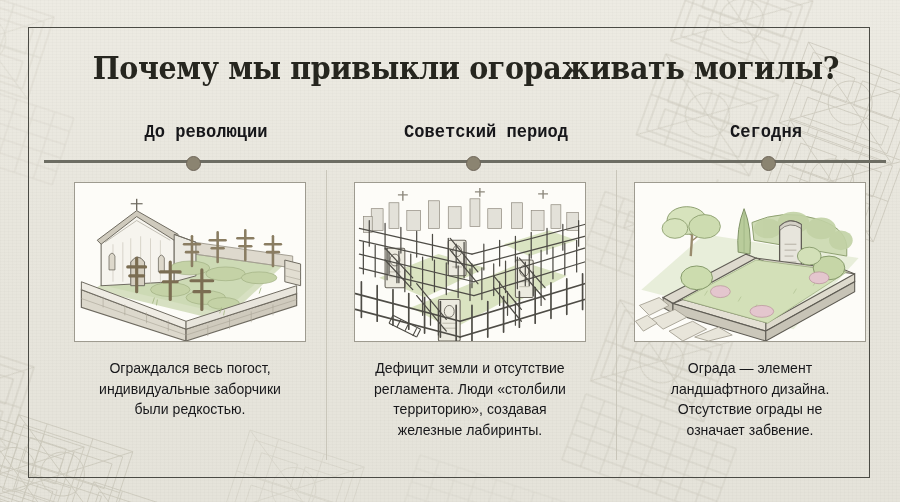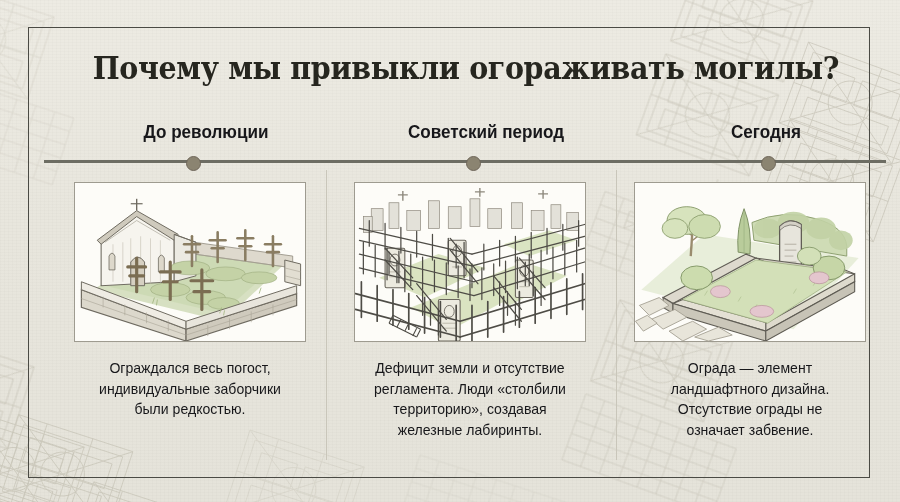--- a/index.html
+++ b/index.html
@@ -46,21 +46,21 @@
     font-weight:700;
     font-size:31px;
     letter-spacing:-0.4px;
     color:#26261f;
     transform:scaleX(.92);
     white-space:nowrap;
   }
 
   
   .headers{
-    position:absolute;left:30px;top:122px;width:840px;height:28px;
+    position:absolute;left:30px;top:122px;width:840px;height:28px;font-family:Liberation Mono, monospace;
   }
   .col-head{
     position:absolute;top:0;
     font-size:18px;font-weight:700;color:#17171a;
     text-align:center;white-space:nowrap;
     transform:scaleX(.95);
   }
   .col-head.c0{left:20px;width:280px;}
   .col-head.c1{left:300px;width:280px;}
   .col-head.c2{left:580px;width:280px;}

